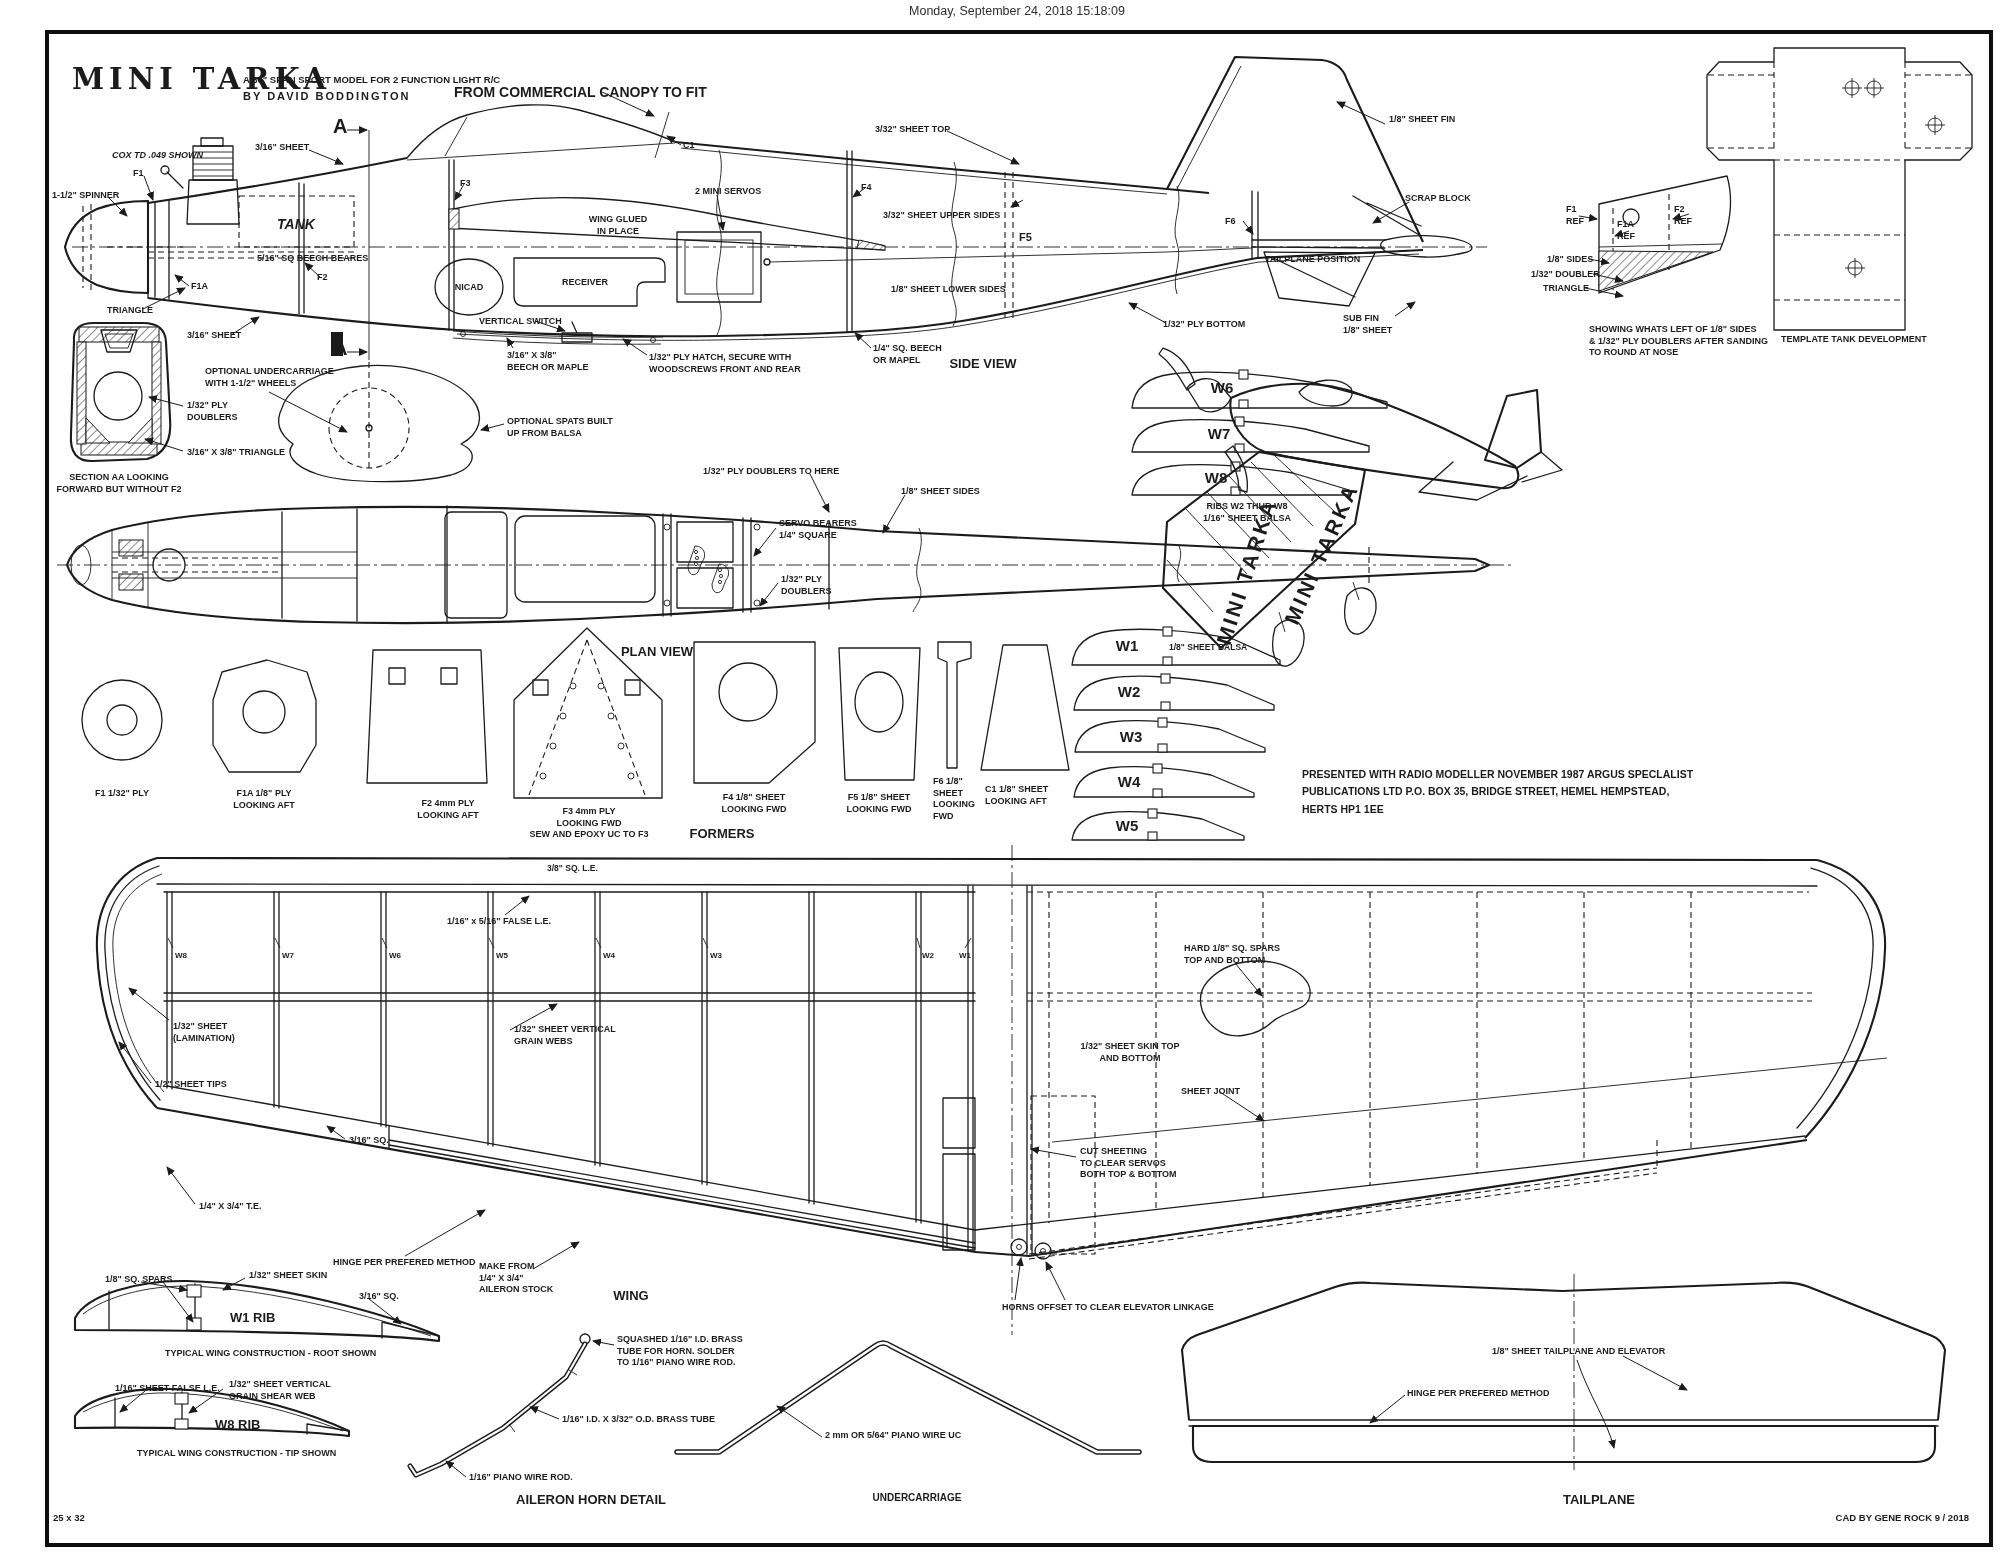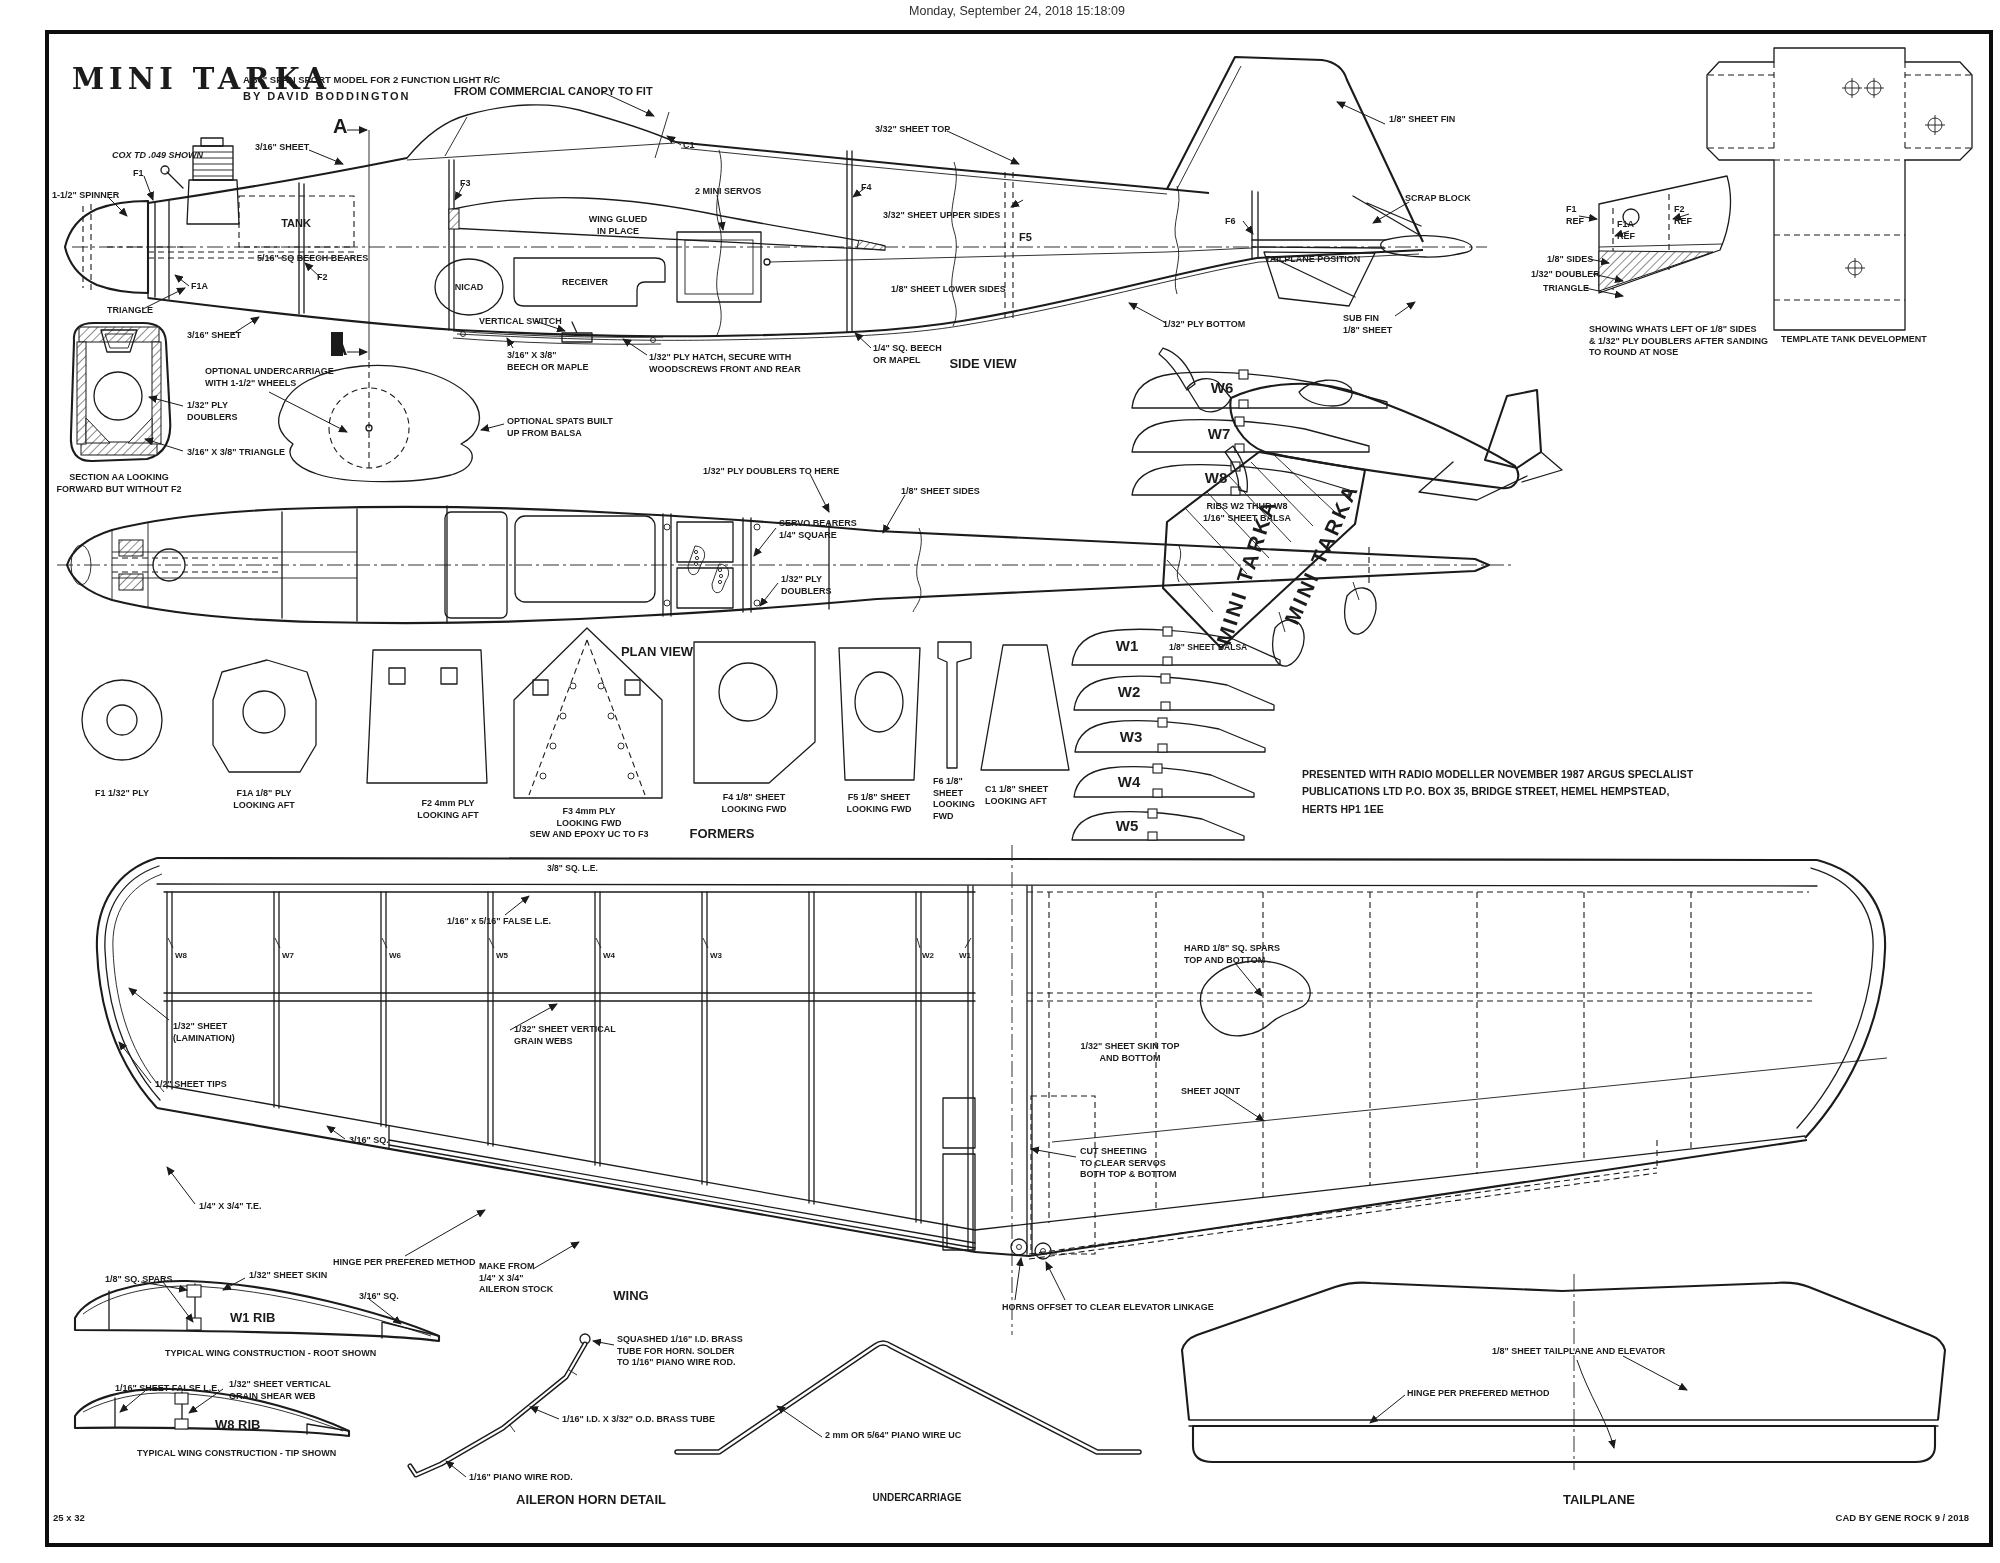--- a/index.html
+++ b/index.html
@@ -429,36 +429,36 @@
     </g>
   </svg>
 
   <div id="title">MINI TARKA</div>
   <div id="subtitle">A 30" SPAN SPORT MODEL FOR 2 FUNCTION LIGHT R/C</div>
   <div id="byline">BY DAVID BODDINGTON</div>
   <div id="sheetsize">25 x 32</div>
   <div id="credit">CAD BY GENE ROCK  9 / 2018</div>
 
   <div id="labels">
-      <div class="lbl" style="left: 437px; top: 84px; font-size: 11px;">FROM COMMERCIAL CANOPY TO FIT</div>
+      <div class="lbl" style="left: 437px; top: 84px; font-size: 14px;">FROM COMMERCIAL CANOPY TO FIT</div>
       <div class="lbl" style="left: 858px; top: 124px; font-size: 9px;">3/32" SHEET TOP</div>
       <div class="lbl" style="left: 1372px; top: 114px; font-size: 9px;">1/8" SHEET FIN</div>
       <div class="lbl" style="left: 95px; top: 150px; font-size: 9px; font-style: italic;">COX TD .049 SHOWN</div>
       <div class="lbl" style="left: 116px; top: 168px; font-size: 9px;">F1</div>
       <div class="lbl" style="left: 35px; top: 190px; font-size: 9px;">1-1/2" SPINNER</div>
       <div class="lbl" style="left: 238px; top: 142px; font-size: 9px;">3/16" SHEET</div>
       <div class="lbl" style="left: 316px; top: 114px; font-size: 20px;">A</div>
       <div class="lbl" style="left: 443px; top: 178px; font-size: 9px;">F3</div>
       <div class="lbl" style="left: 666px; top: 140px; font-size: 9px;">C1</div>
       <div class="lbl" style="left: 678px; top: 186px; font-size: 9px;">2 MINI SERVOS</div>
       <div class="lbl" style="left: 844px; top: 182px; font-size: 9px;">F4</div>
       <div class="lbl" style="left: 1002px; top: 194px; font-size: 11px; margin-top: 36px;">F5</div>
       <div class="lbl" style="left: 866px; top: 210px; font-size: 9px;">3/32" SHEET UPPER SIDES</div>
       <div class="lbl" style="left: 874px; top: 284px; font-size: 9px;">1/8" SHEET LOWER SIDES</div>
-      <div class="lbl c" style="left: 279px; top: 216px; font-size: 11px;">TANK</div>
+      <div class="lbl c" style="left: 279px; top: 216px; font-size: 14px; font-style: italic;">TANK</div>
       <div class="lbl" style="left: 240px; top: 253px; font-size: 9px;">5/16" SQ BEECH BEARES</div>
       <div class="lbl" style="left: 300px; top: 272px; font-size: 9px;">F2</div>
       <div class="lbl" style="left: 174px; top: 281px; font-size: 9px;">F1A</div>
       <div class="lbl" style="left: 90px; top: 305px; font-size: 9px;">TRIANGLE</div>
       <div class="lbl" style="left: 170px; top: 330px; font-size: 9px;">3/16" SHEET</div>
       <div class="lbl c" style="left: 601px; top: 214px; font-size: 9px;">WING GLUED
 IN PLACE</div>
       <div class="lbl c" style="left: 452px; top: 282px; font-size: 9px;">NICAD</div>
       <div class="lbl c" style="left: 568px; top: 277px; font-size: 9px;">RECEIVER</div>
       <div class="lbl" style="left: 462px; top: 316px; font-size: 9px;">VERTICAL SWITCH</div>

